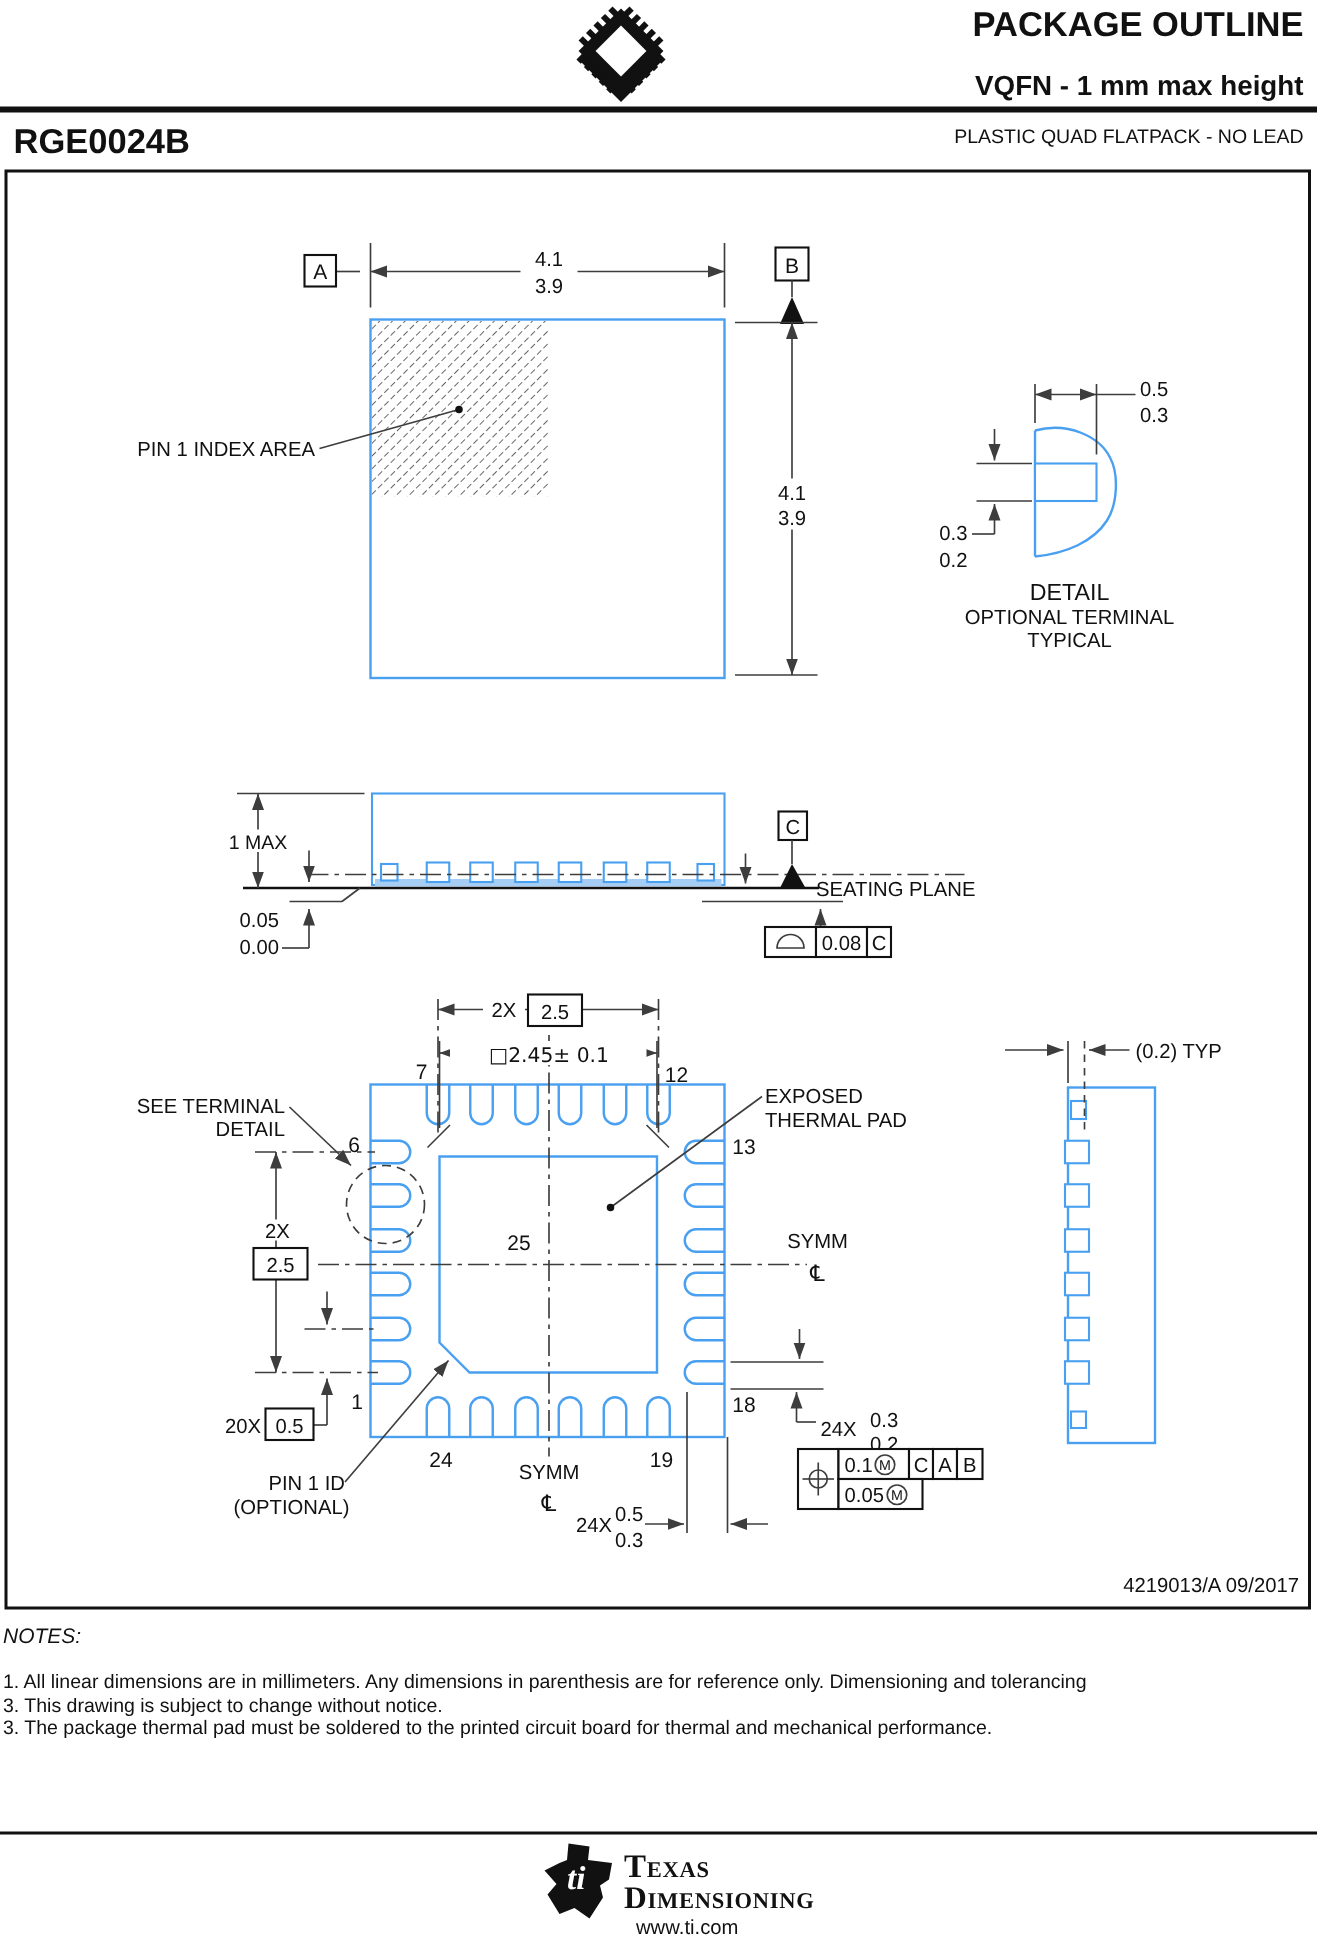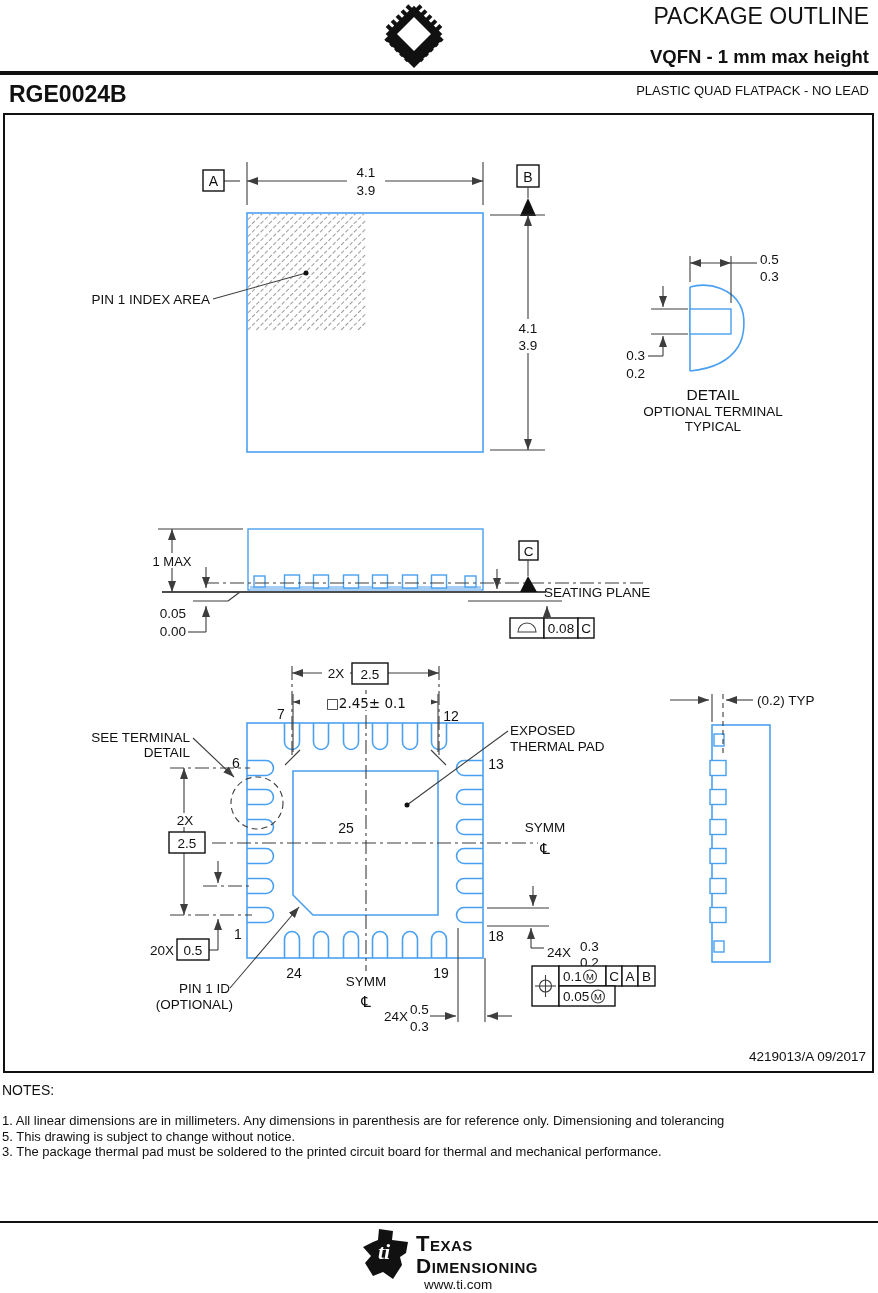--- a/index.html
+++ b/index.html
@@ -1,29 +1,29 @@
 <!DOCTYPE html>
 <html><head>
 <meta charset="utf-8">
 <style>
   html,body{margin:0;padding:0;background:#fff;}
   .page{position:relative;width:878px;height:1293px;background:#fff;
         font-family:"Liberation Sans",sans-serif;color:#111;overflow:hidden;}
   .abs{position:absolute;}
   .hdr-part{left:9px;top:42px;font-size:23px;font-weight:bold;margin-top:39px;}
-  .hdr-title{right:9px;top:3px;font-size:23px;font-weight:normal;}
+  .hdr-title{right:9px;top:3px;font-size:23px;font-weight:bold;}
   .hdr-sub{right:9px;top:46px;font-size:18.5px;font-weight:bold;}
   .hdr-rule{left:0;top:71px;width:878px;height:3.5px;background:#111;}
   .hdr-type{right:9px;top:83px;font-size:13px;}
   .docnum{right:12px;top:1049px;font-size:13.5px;}
-  .notes-title{left:2px;top:1082px;font-size:14px;}
+  .notes-title{left:2px;top:1082px;font-size:14px;font-style:italic;}
   .notes{left:2px;top:1113px;font-size:13px;line-height:15.6px;width:860px;}
   .notes .indent{padding-left:13px;}
   .ft-rule{left:0;top:1221px;width:878px;height:2px;background:#111;}
-  .brand{left:416px;top:1233px;font-family:Liberation Sans, sans-serif;font-weight:bold;
+  .brand{left:416px;top:1233px;font-family:Liberation Serif, serif;font-weight:bold;
          font-variant:small-caps;line-height:1;}
   .brand .l1{font-size:22px;letter-spacing:.5px;}
   .brand .l2{font-size:21px;letter-spacing:.5px;}
   .url{left:424px;top:1277px;font-size:13.5px;}
   svg text{font-family:"Liberation Sans",sans-serif;fill:#111;font-size:13.5px;}
   svg .tm{text-anchor:middle}
   svg .te{text-anchor:end}
   svg .pin{font-size:14px}
   svg .dj{font-family:"DejaVu Sans","Liberation Sans",sans-serif;}
   svg .b{stroke:#4aa0f0;fill:none;stroke-width:1.6;}
@@ -315,21 +315,21 @@
       <line x1="670" y1="700" x2="709" y2="700" class="d" marker-end="url(#ae)"></line>
       <line x1="726" y1="700" x2="753" y2="700" class="d" marker-start="url(#as)"></line>
       <text x="757" y="705">(0.2) TYP</text>
     </g>
   </svg>
 
   <div class="abs docnum">4219013/A   09/2017</div>
   <div class="abs notes-title">NOTES:</div>
   <div class="abs notes">
     <div>1. All linear dimensions are in millimeters. Any dimensions in parenthesis are for reference only. Dimensioning and tolerancing</div>
-    <div>5. This drawing is subject to change without notice.</div>
+    <div>3. This drawing is subject to change without notice.</div>
     <div>3. The package thermal pad must be soldered to the printed circuit board for thermal and mechanical performance.</div>
   </div>
 
   <div class="abs ft-rule"></div>
   <svg class="abs" style="left:362px;top:1228px" width="52" height="54">
     <path d="M17,1 L31,3 L30,12 L46,14 L44,25 L38,29 L40,37 L31,51 L21,44 L11,48 L3,35 L9,28 L1,19 L11,14 L16,12 Z" fill="#111"></path>
     <text x="16" y="31" style="font-family:'Liberation Serif',serif;font-style:italic;font-weight:bold;font-size:22px;fill:#fff;">ti</text>
   </svg>
   <div class="abs brand">
     <div class="l1">Texas</div>

